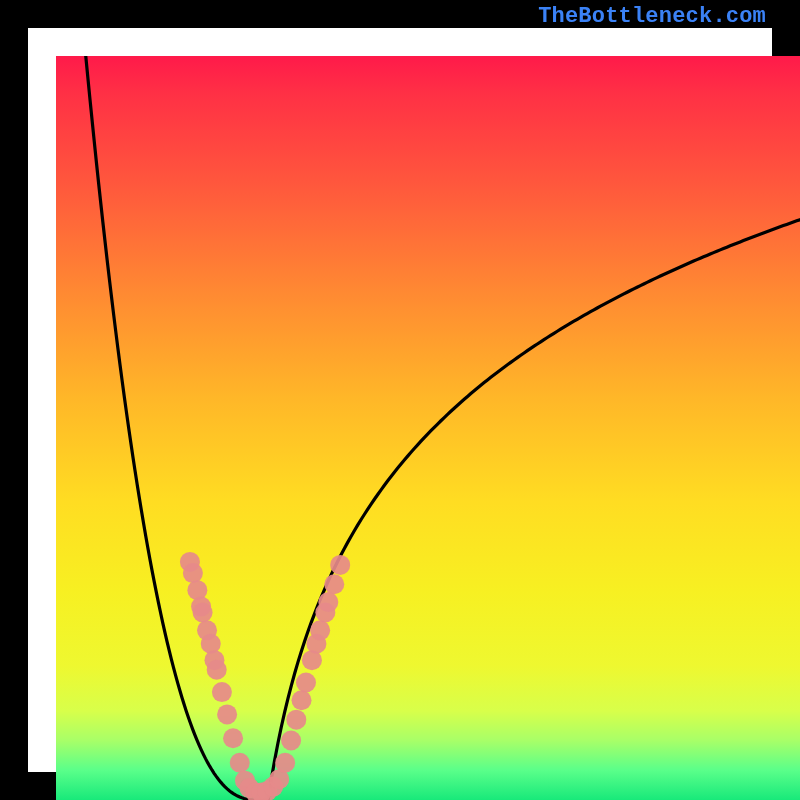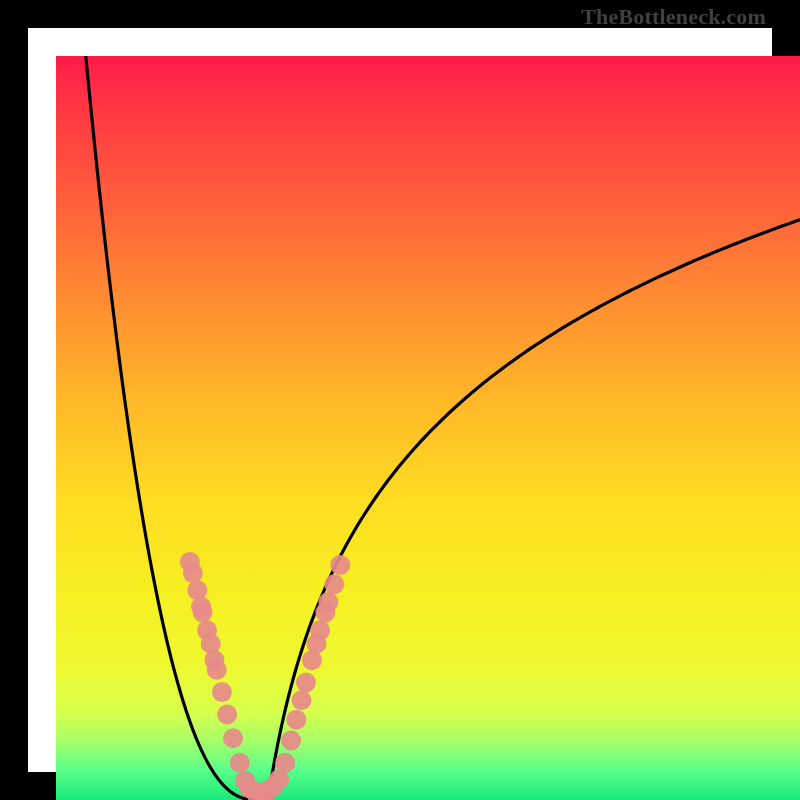--- a/index.html
+++ b/index.html
@@ -41,24 +41,24 @@
       #eef830 82%,
       #d8ff4a 88%,
       #a8ff68 92%,
       #5aff8a 96%,
       #18e97a 100%);
   }
   .watermark {
     position: absolute;
     top: 4px;
     right: 34px;
-    font-family: Liberation Serif, serif;
+    font-family: Liberation Mono, monospace;
     font-size: 22px;
     font-weight: 600;
-    color: #404040;
+    color: #3b82f6;
     letter-spacing: 0.2px;
     z-index: 5;
   }
   svg.curve {
     position: absolute;
     inset: 0;
     width: 100%;
     height: 100%;
   }
 </style>

